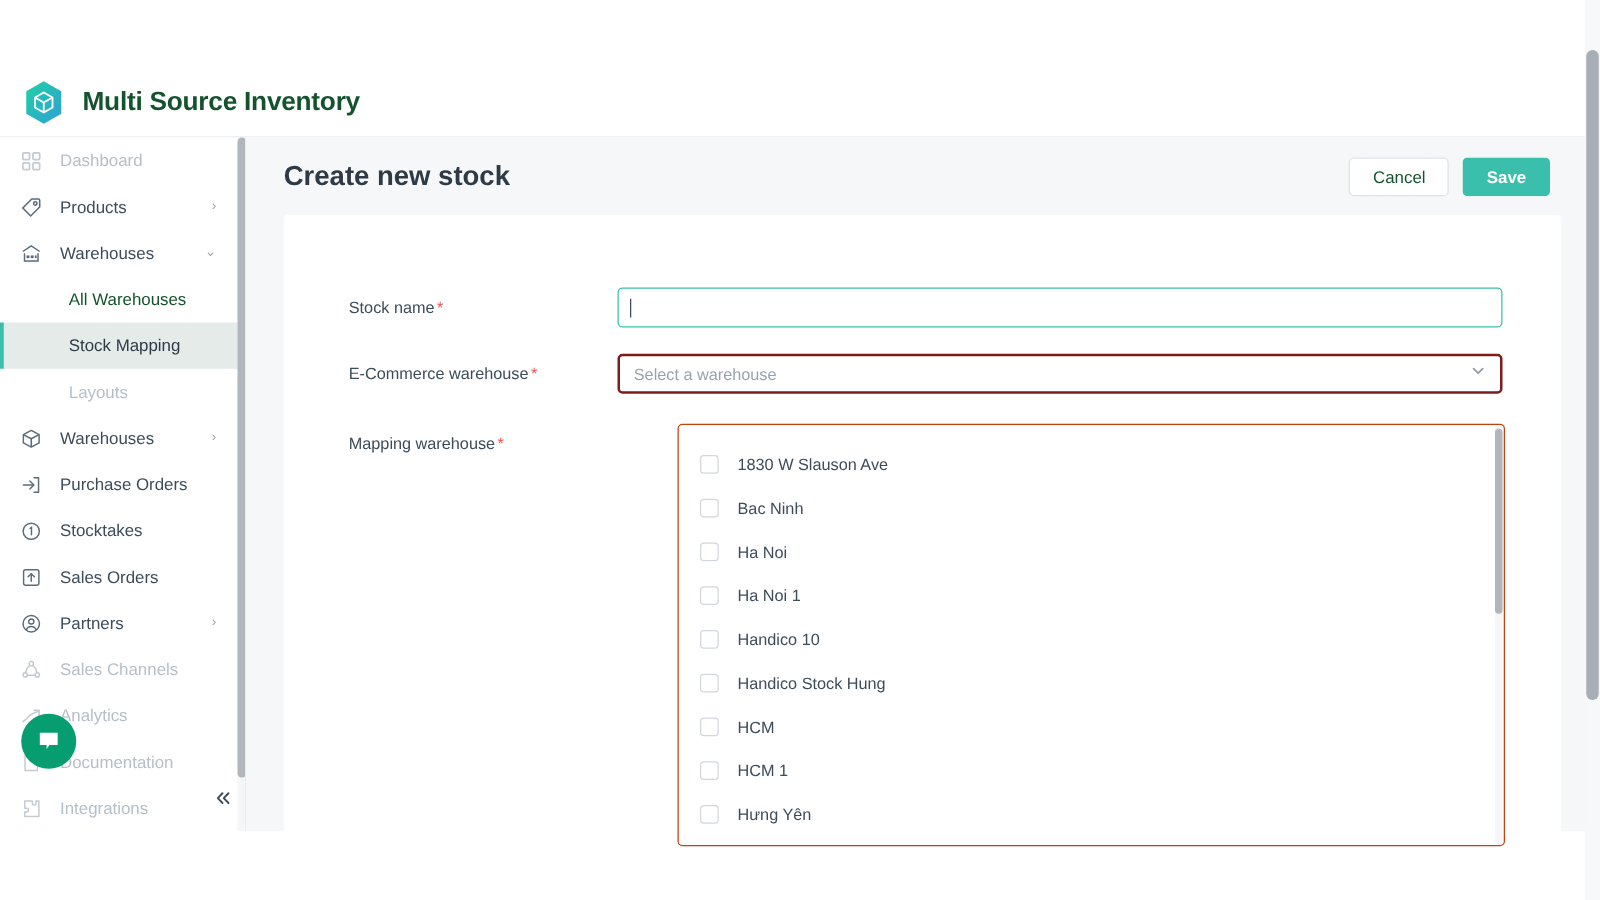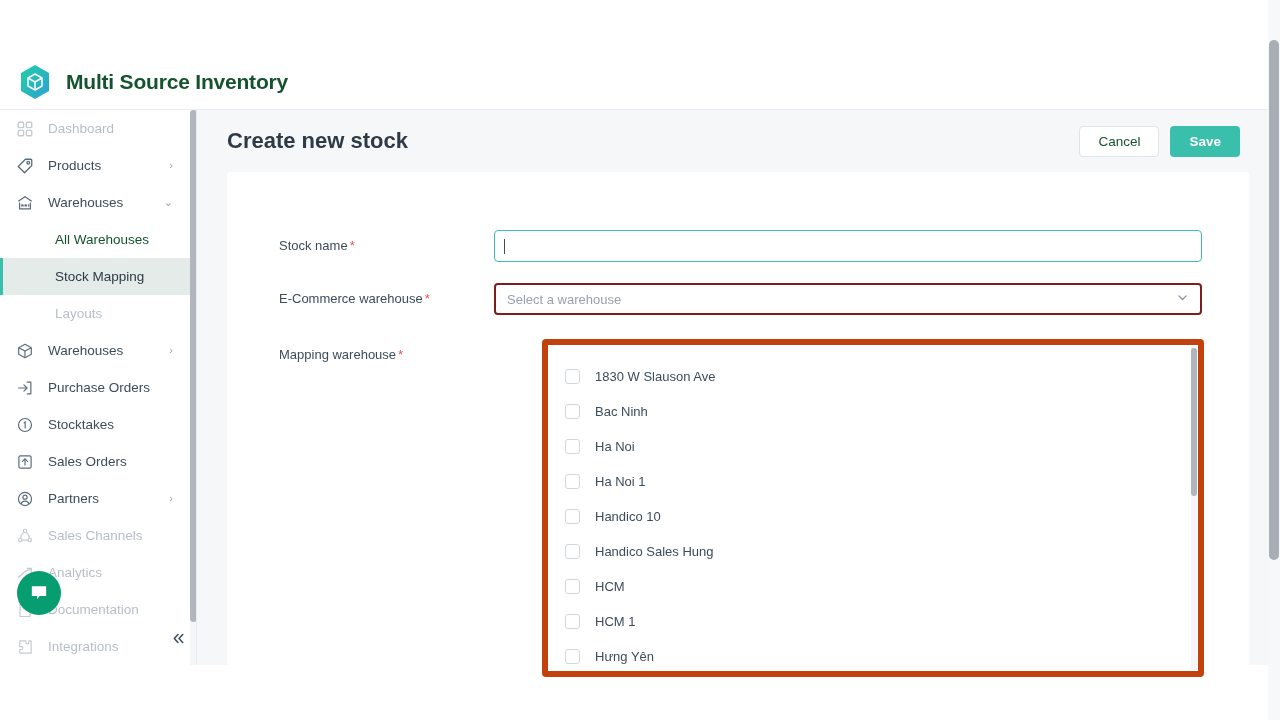--- a/index.html
+++ b/index.html
@@ -126,21 +126,21 @@
   .select-box {
     width:708px; height:32px; border:2px solid #7f1d1d; border-radius:4px;
     background:#fff; display:flex; align-items:center; padding:0 11px;
     position:relative; cursor:pointer;
   }
   .select-ph { font-size:13px; color:#98a2ad; }
   .select-chev { position:absolute; right:11px; color:#8d99a6; }
 
   .list-box {
     position:relative; width:708px; height:338px;
-    border:6px solid #c2410c; border-radius:4px; background:#fff;
+    border:1px solid #c2410c; border-radius:4px; background:#fff;
     overflow:hidden;
   }
   .list-inner { padding:14px 0 0 0; }
   .chk-row {
     display:flex; align-items:center; height:35px; padding-left:17px;
     cursor:pointer;
   }
   .chk {
     width:15px; height:15px; flex:0 0 15px; border:1.5px solid #d2d7dd;
     border-radius:3px; background:#fff;
@@ -413,21 +413,21 @@
             <div class="chk-row">
               <span class="chk"></span>
               <span class="chk-lbl">Ha Noi 1</span>
             </div>
             <div class="chk-row">
               <span class="chk"></span>
               <span class="chk-lbl">Handico 10</span>
             </div>
             <div class="chk-row">
               <span class="chk"></span>
-              <span class="chk-lbl">Handico Sales Hung</span>
+              <span class="chk-lbl">Handico Stock Hung</span>
             </div>
             <div class="chk-row">
               <span class="chk"></span>
               <span class="chk-lbl">HCM</span>
             </div>
             <div class="chk-row">
               <span class="chk"></span>
               <span class="chk-lbl">HCM 1</span>
             </div>
             <div class="chk-row">

